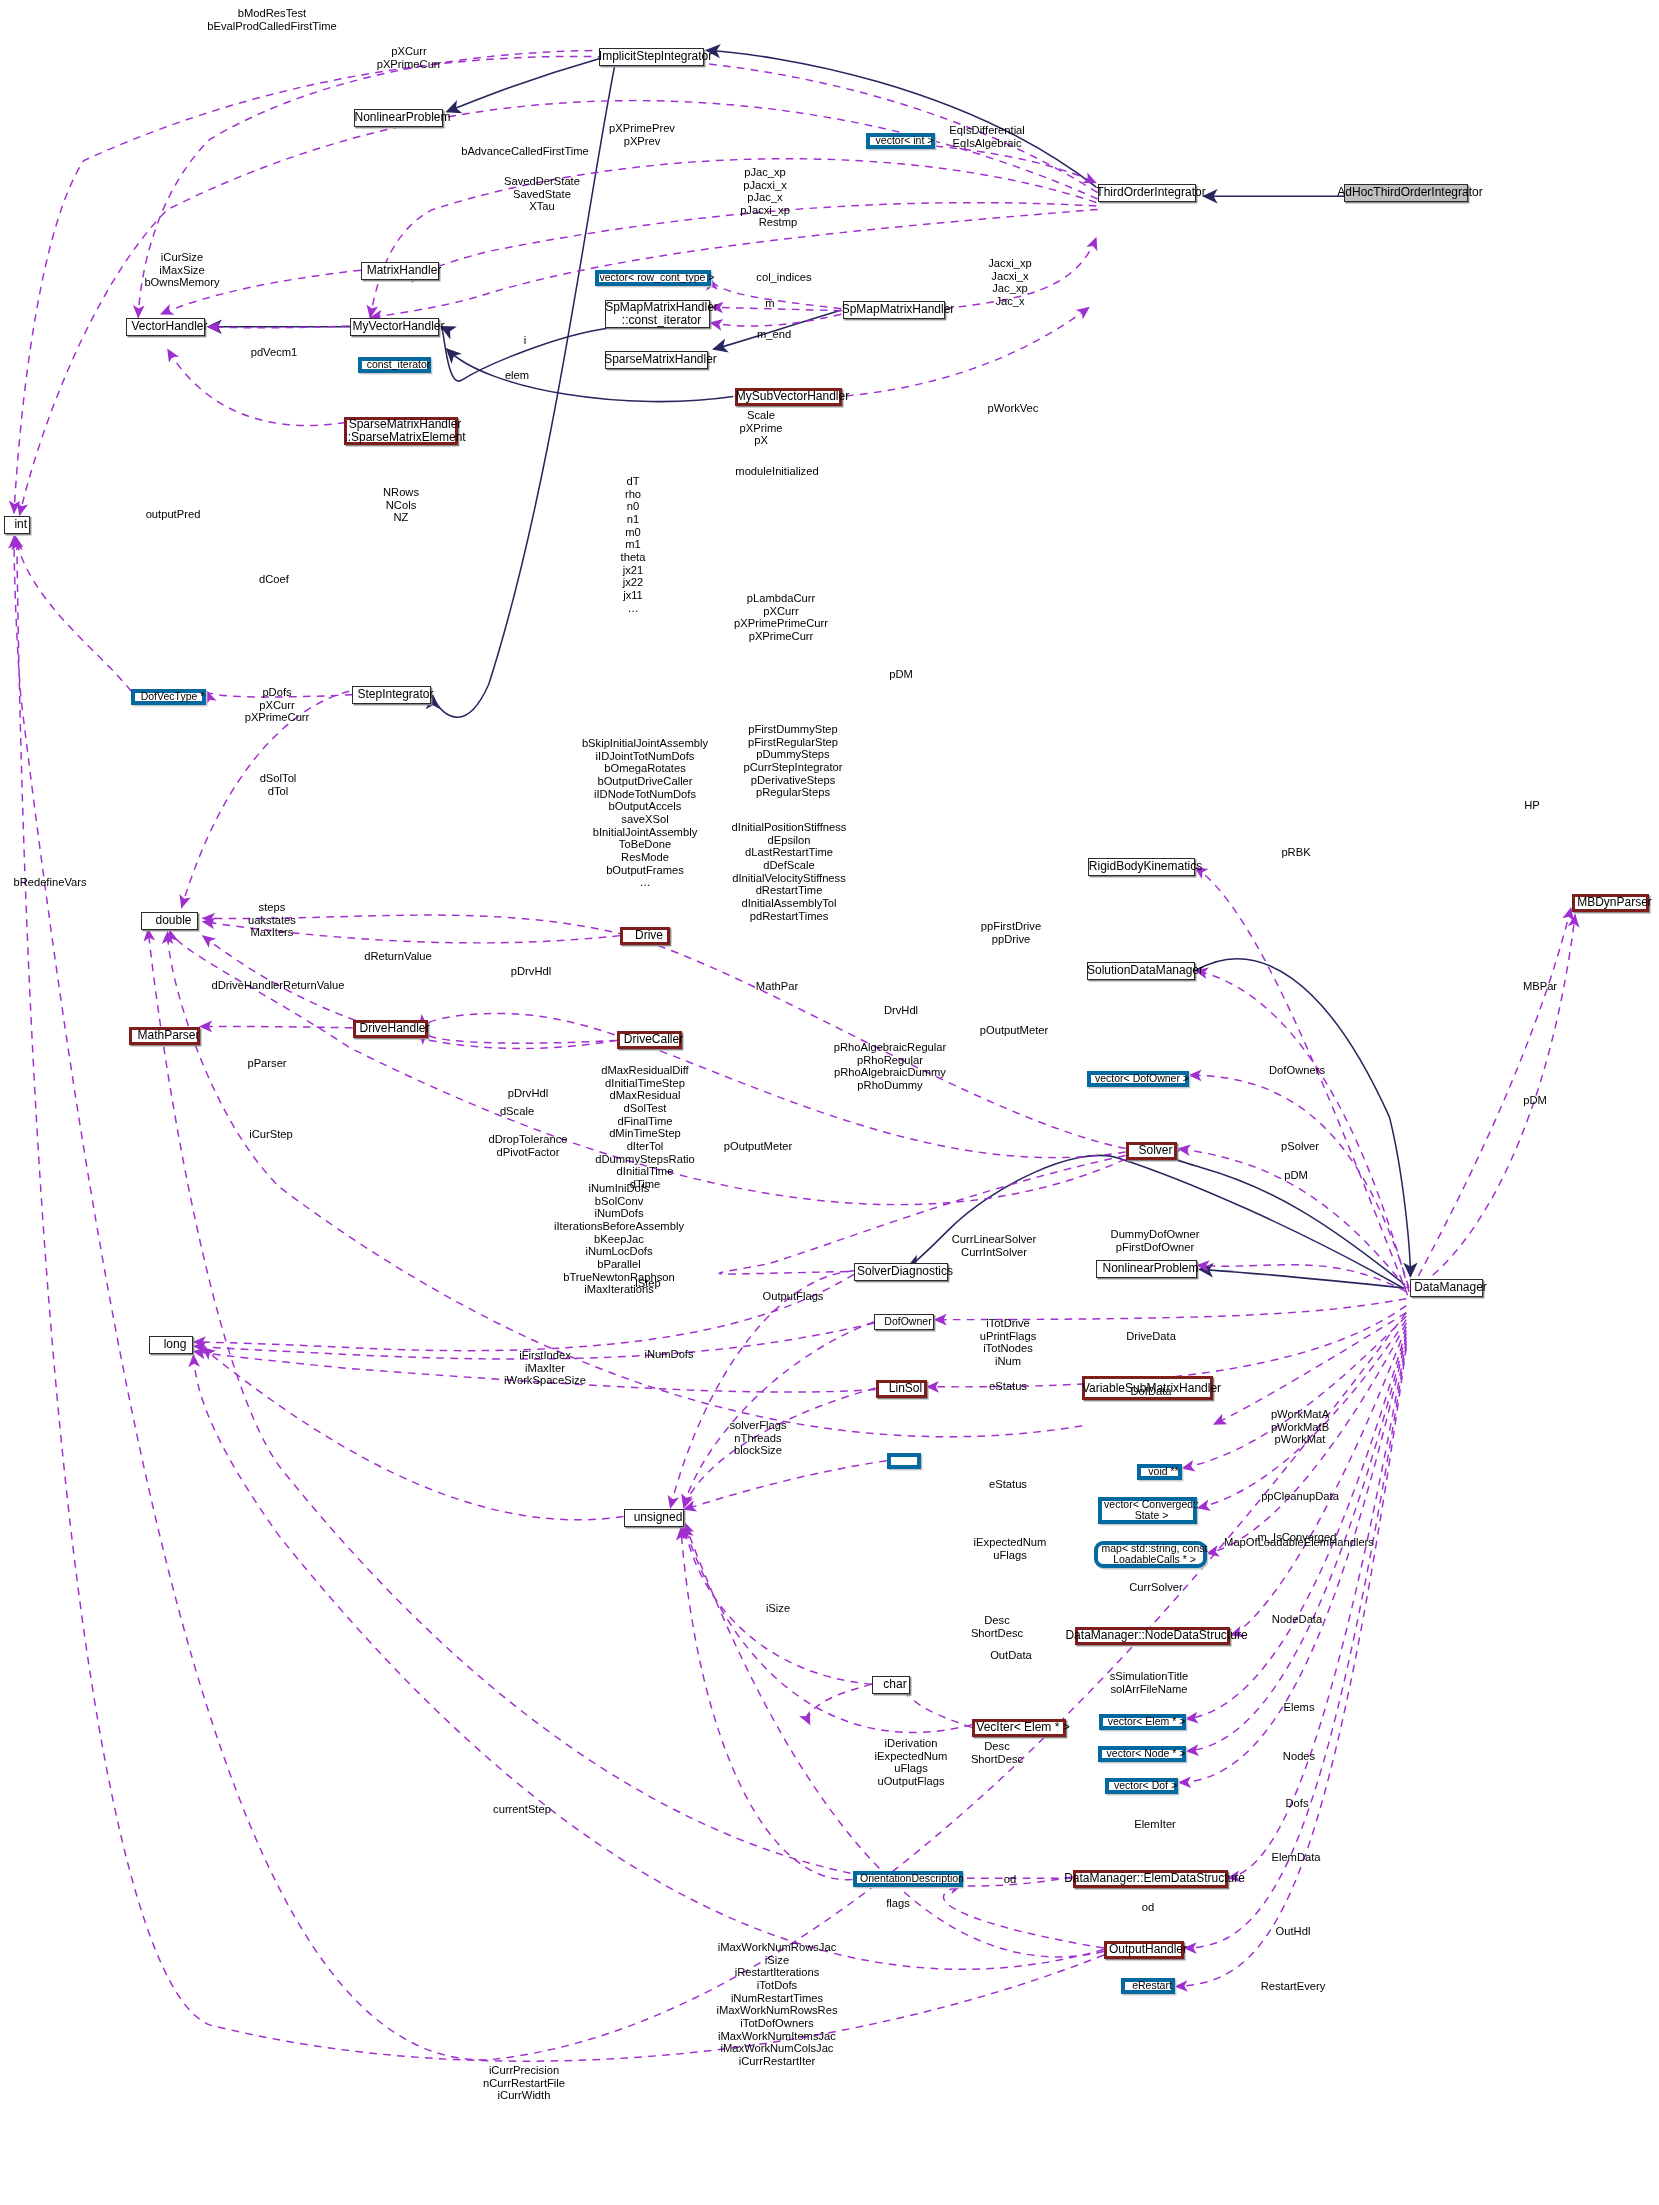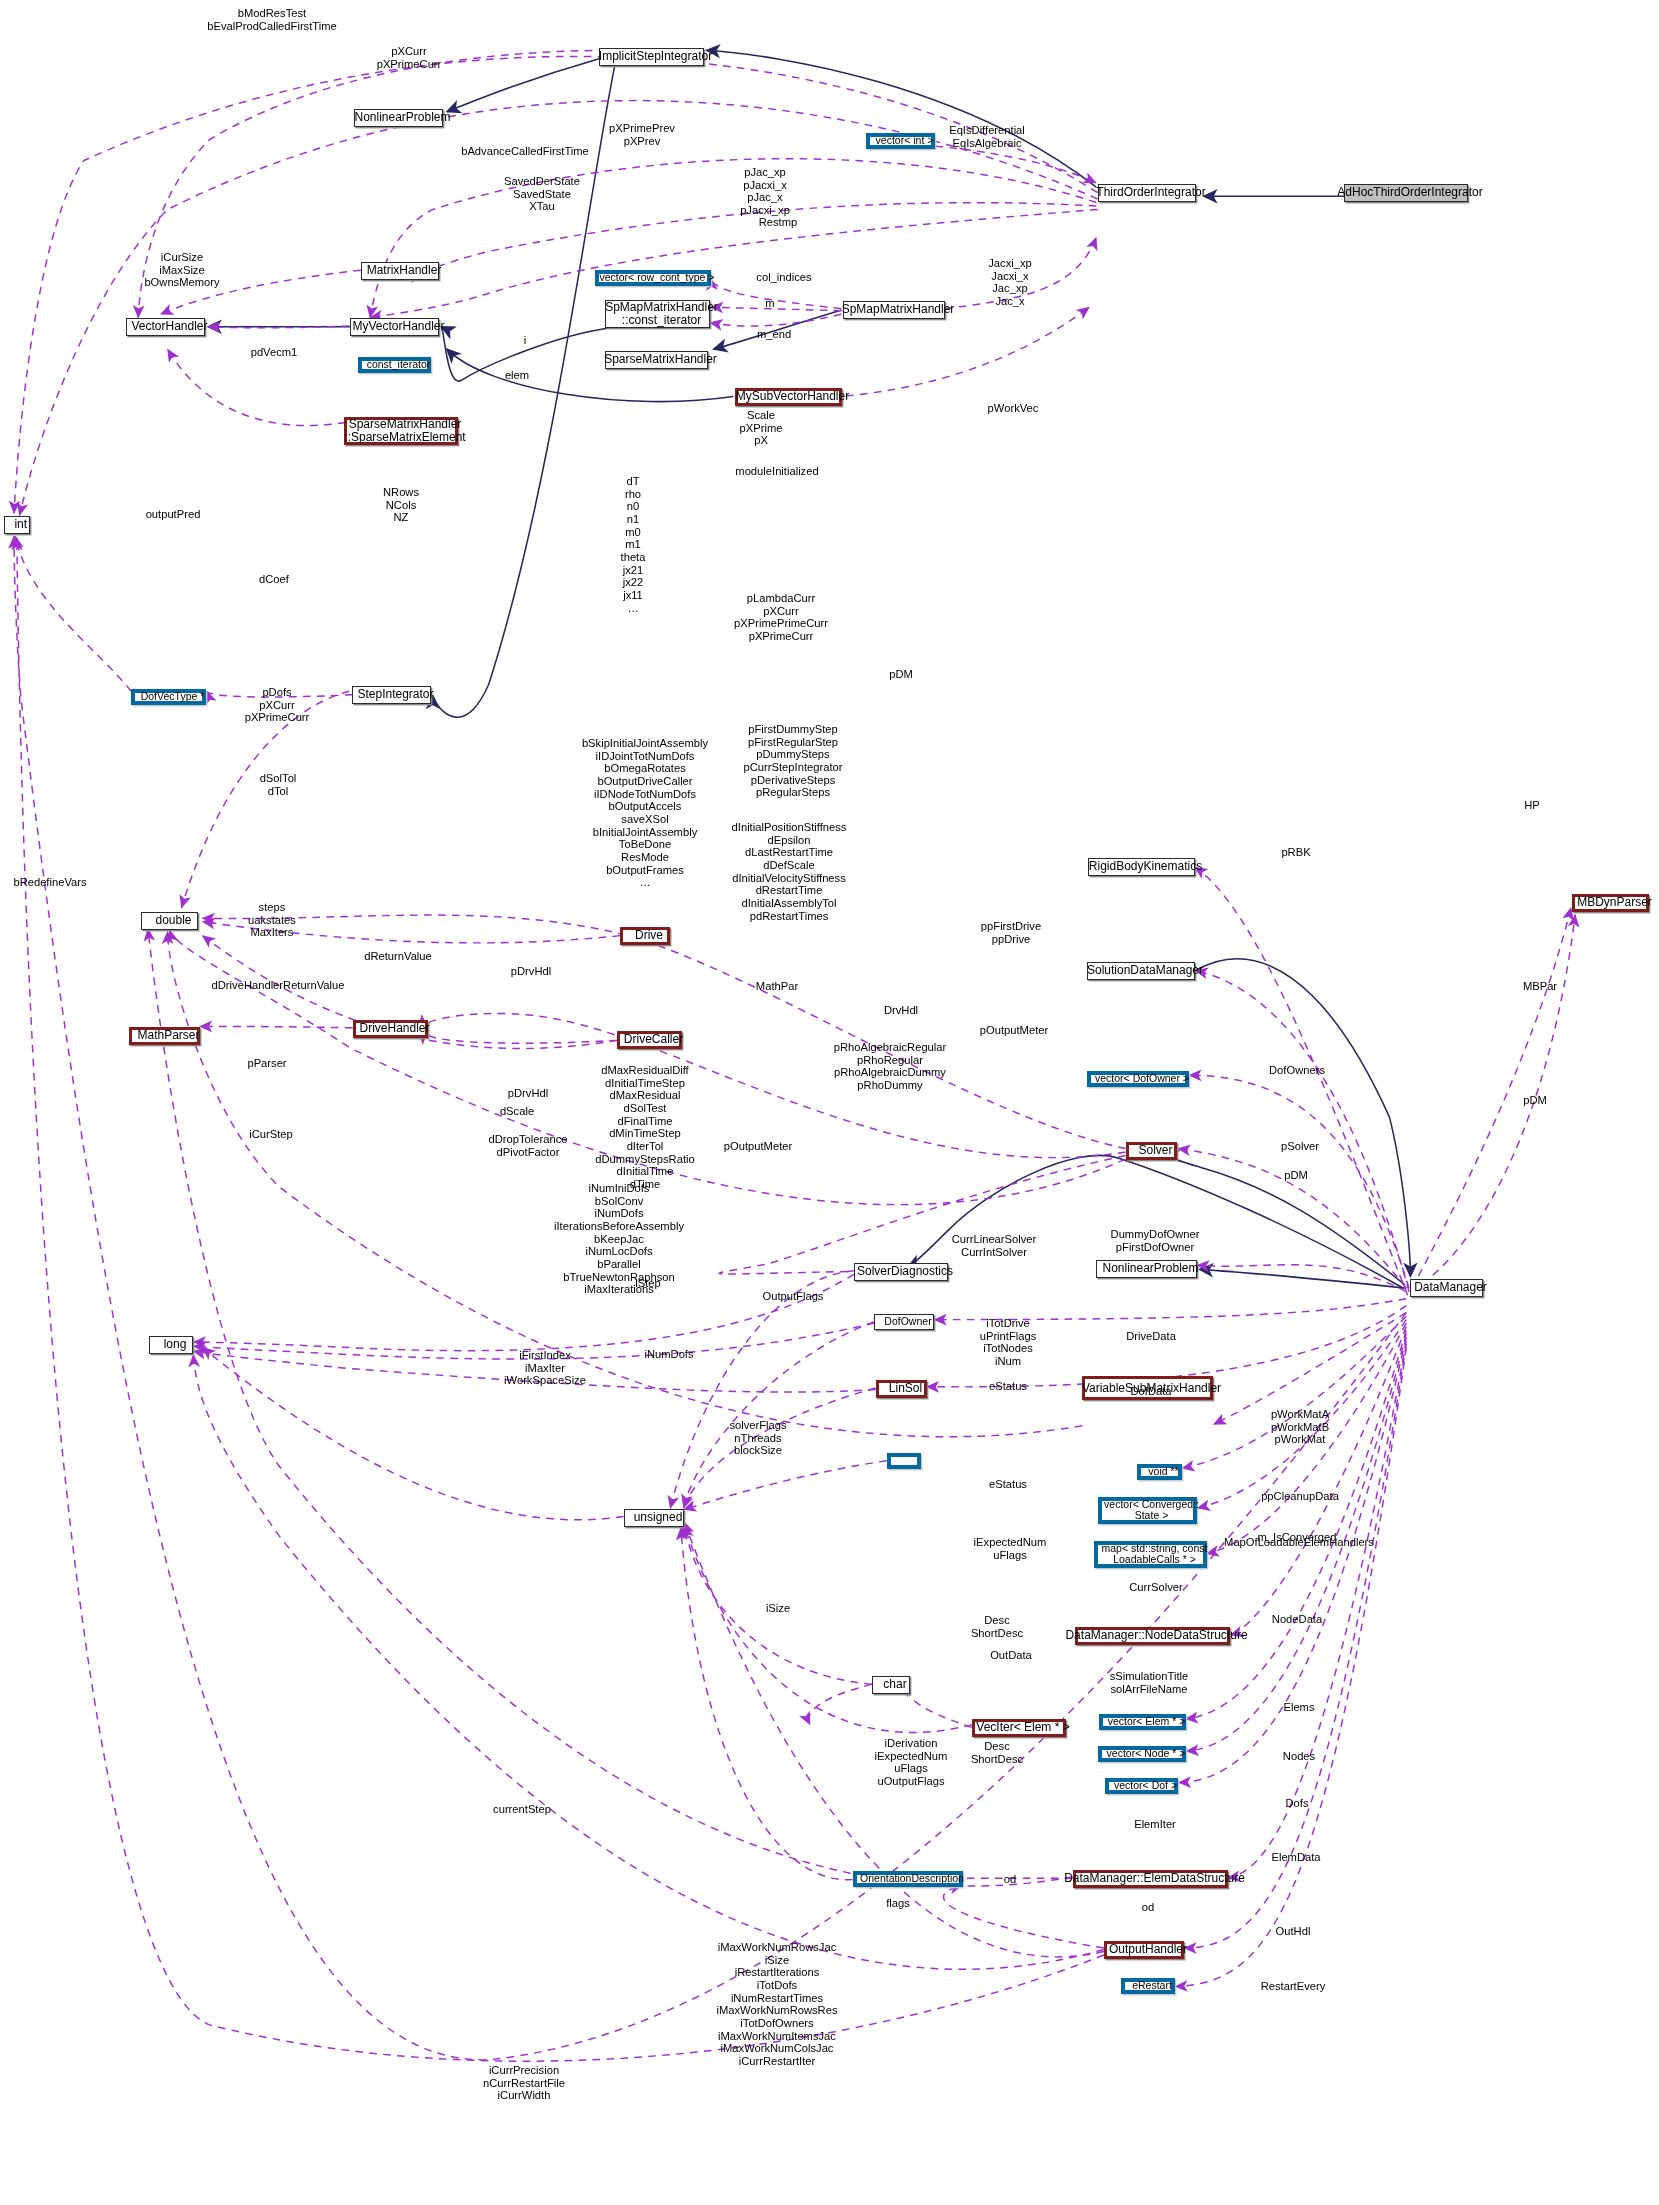--- a/index.html
+++ b/index.html
@@ -155,21 +155,21 @@
   <div class="node n-class" style="left:1410px;top:1279px;width:73px;height:17.5px;">DataManager</div>
   <div class="node n-class" style="left:874px;top:1314px;width:60px;height:16px;font-size:10.5px;">DofOwner</div>
   <div class="node n-class" style="left:149px;top:1336px;width:44px;height:17.5px;">long</div>
   <div class="node n-red" style="left:876px;top:1380px;width:51px;height:17.5px;">LinSol</div>
   <div class="node n-red" style="left:1082px;top:1376px;width:131px;height:24px;">VariableSubMatrixHandler</div>
   <div class="node n-grey" style="left:887px;top:1453px;width:34px;height:16px;"> </div>
   <div class="node n-grey" style="left:1137px;top:1464px;width:45px;height:16px;font-size:10.5px;">void **</div>
   <div class="node n-class" style="left:624px;top:1509px;width:60px;height:17.5px;">unsigned</div>
   <div class="node n-grey" style="left:1098px;top:1497px;width:99px;height:26.5px;font-size:10.5px;">vector&lt; Converged::
 State &gt;</div>
-  <div class="node n-grey" style="left:1094px;top:1541px;width:113px;height:26.5px;font-size:10.5px;">map&lt; std::string, const
+  <div class="node n-grey" style="left:1094px;top:1541px;width:113px;height:26.5px;font-size:10.5px;border-radius:9px;">map&lt; std::string, const
 LoadableCalls * &gt;</div>
   <div class="node n-red" style="left:1075px;top:1627px;width:155px;height:17.5px;">DataManager::NodeDataStructure</div>
   <div class="node n-class" style="left:872px;top:1676px;width:38px;height:17.5px;">char</div>
   <div class="node n-red" style="left:972px;top:1719px;width:94px;height:17.5px;">VecIter&lt; Elem * &gt;</div>
   <div class="node n-grey" style="left:1099px;top:1714px;width:87px;height:16px;font-size:10.5px;">vector&lt; Elem * &gt;</div>
   <div class="node n-grey" style="left:1098px;top:1746px;width:88px;height:16px;font-size:10.5px;">vector&lt; Node * &gt;</div>
   <div class="node n-grey" style="left:1105px;top:1778px;width:73px;height:16px;font-size:10.5px;">vector&lt; Dof &gt;</div>
   <div class="node n-grey" style="left:853px;top:1871px;width:110px;height:16px;font-size:10.5px;">OrientationDescription</div>
   <div class="node n-red" style="left:1073px;top:1870px;width:155px;height:17.5px;">DataManager::ElemDataStructure</div>
   <div class="node n-red" style="left:1104px;top:1941px;width:80px;height:17.5px;">OutputHandler</div>

